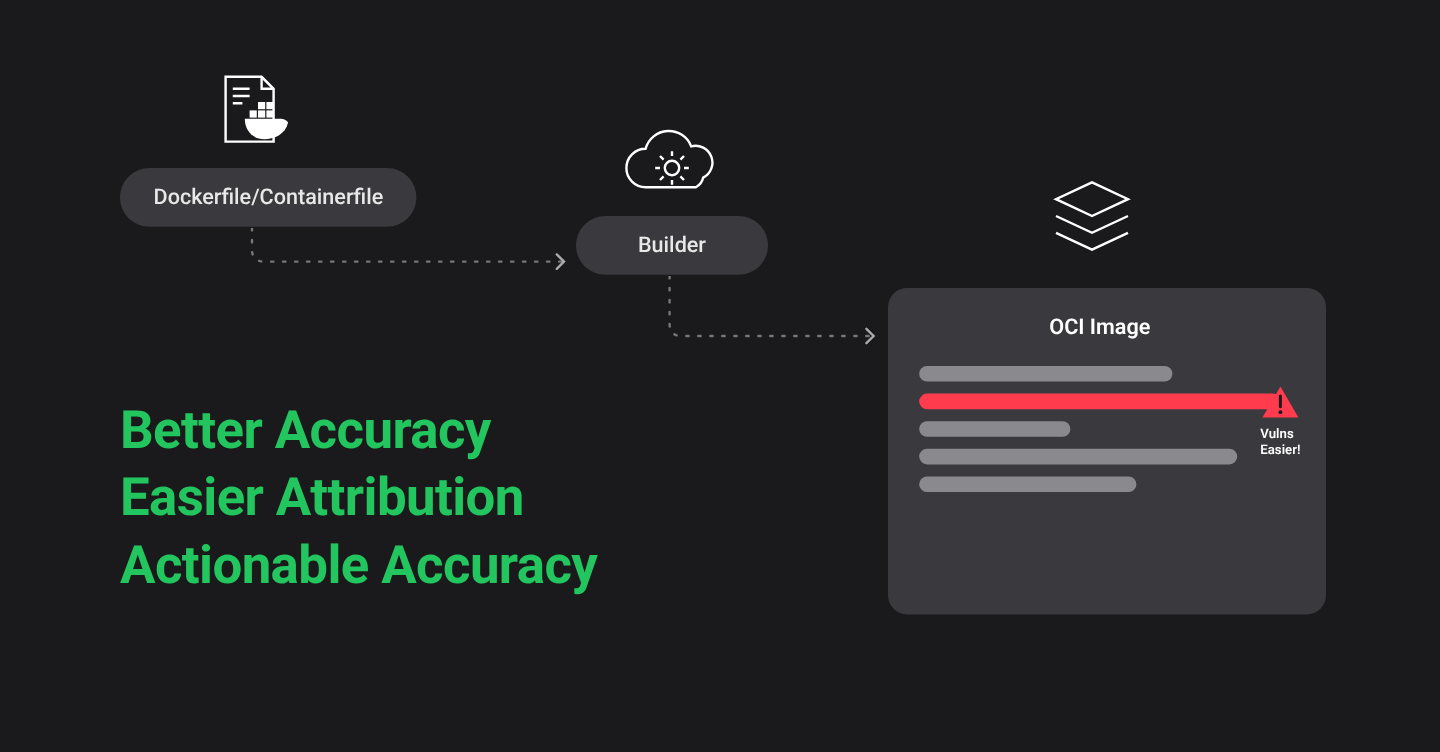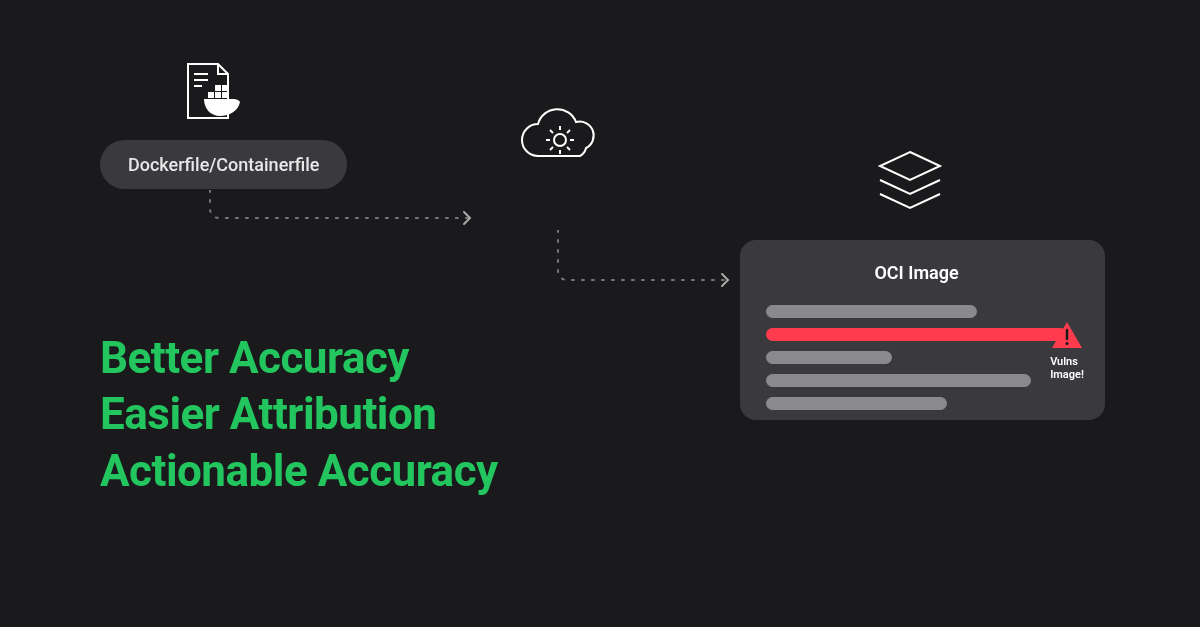--- a/index.html
+++ b/index.html
@@ -46,21 +46,21 @@
   stroke-linecap: round;
   fill: none;
 }
 
 
 .oci-card {
   position: absolute;
   left: 740px;
   top: 240px;
   width: 365px;
-  height: 180px;
+  height: 272px;
   background: #3a3a3e;
   border-radius: 16px;
   padding: 22px 38px 24px 26px;
 }
 .oci-title {
   color: #fff;
   font-size: 18px;
   font-weight: 600;
   text-align: center;
   margin-bottom: 22px;
@@ -149,20 +149,23 @@
         <line x1="38" y1="34" x2="34" y2="34"></line>
         <line x1="58" y1="34" x2="62" y2="34"></line>
         <line x1="41" y1="27" x2="38" y2="24"></line>
         <line x1="55" y1="27" x2="58" y2="24"></line>
         <line x1="41" y1="41" x2="38" y2="44"></line>
         <line x1="55" y1="41" x2="58" y2="44"></line>
       </g>
     </svg>
   </div>
 
+  <div class="pill pill-builder">
+    <span>Builder</span>
+  </div>
 
   <div class="icon-layers">
     <svg width="80" height="72" viewBox="0 0 80 72">
       <path d="M40 4 l30 14 l-30 14 l-30 -14 z" fill="none" stroke="#fff" stroke-width="2"></path>
       <path d="M10 32 l30 14 l30 -14" fill="none" stroke="#fff" stroke-width="2"></path>
       <path d="M10 46 l30 14 l30 -14" fill="none" stroke="#fff" stroke-width="2"></path>
     </svg>
   </div>
 
   <svg class="path" style="left:200px; top:190px;" width="290" height="40" viewBox="0 0 290 40">
@@ -189,21 +192,21 @@
   <div class="oci-badge-wrap">
     <div class="tri">
       <svg width="34" height="30" viewBox="0 0 34 30">
         <path d="M17 2 L32 28 H2 Z" fill="#ff3b4d"></path>
         <line x1="17" y1="10" x2="17" y2="19" stroke="#1a1a1c" stroke-width="2.5" stroke-linecap="round"></line>
         <circle cx="17" cy="23.5" r="1.6" fill="#1a1a1c"></circle>
       </svg>
     </div>
     <div class="vuln-label">
       <div>Vulns</div>
-      <div>Image!</div>
+      <div>Easier!</div>
     </div>
   </div>
 
   <div class="headline">
     <div>Better Accuracy</div>
     <div>Easier Attribution</div>
     <div>Actionable Accuracy</div>
   </div>
 
 </div>

